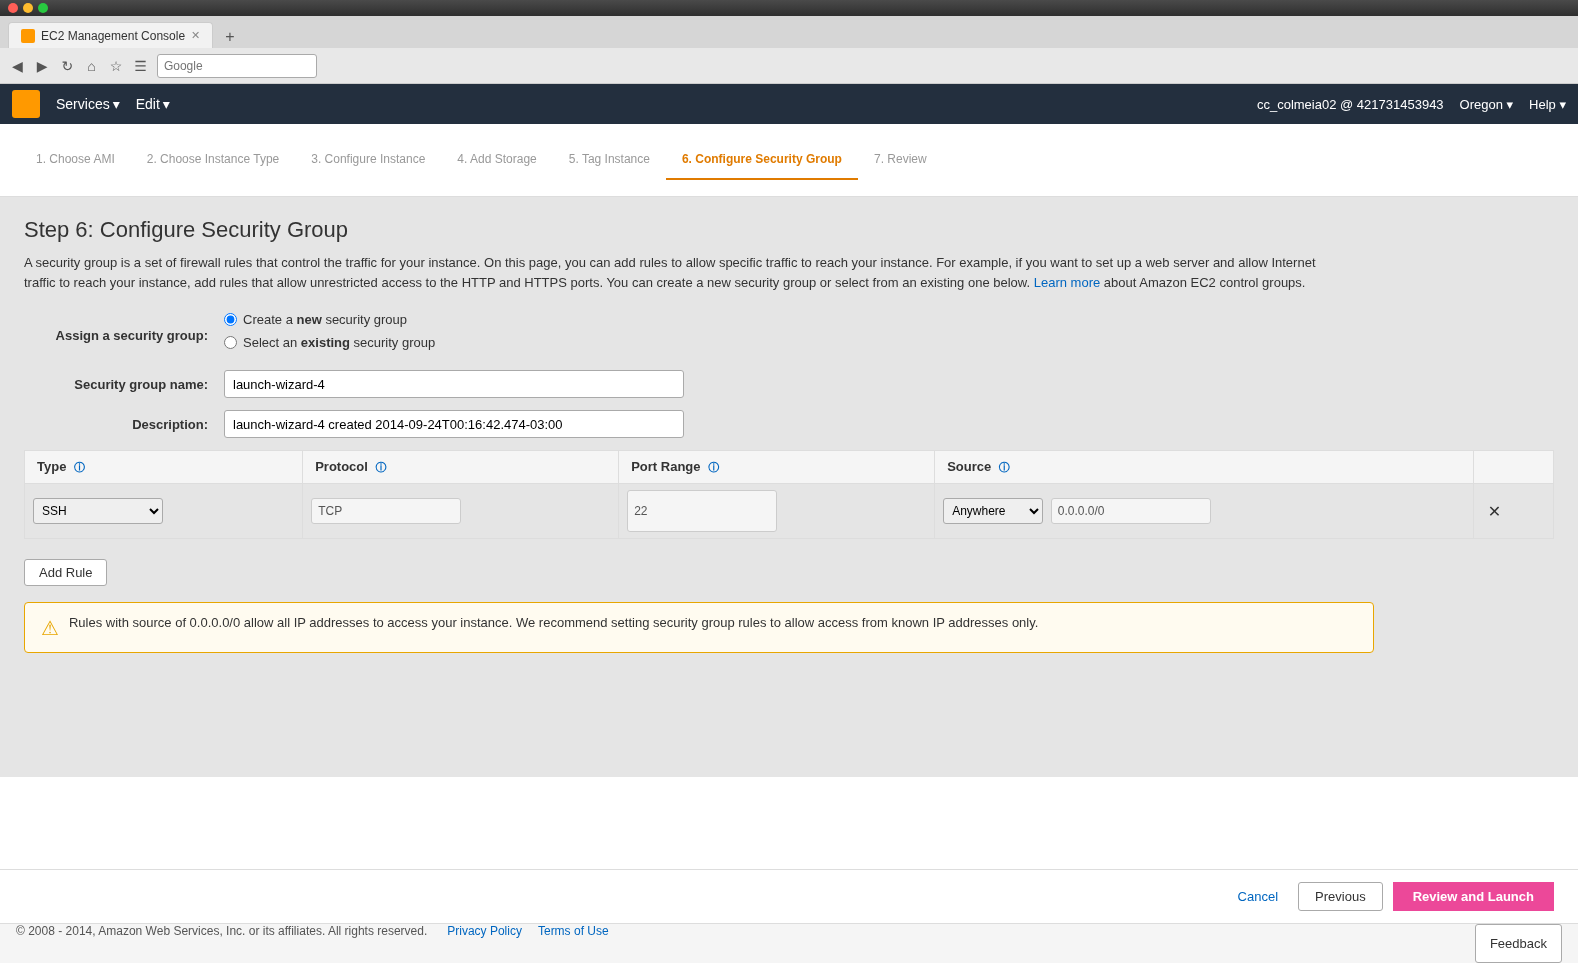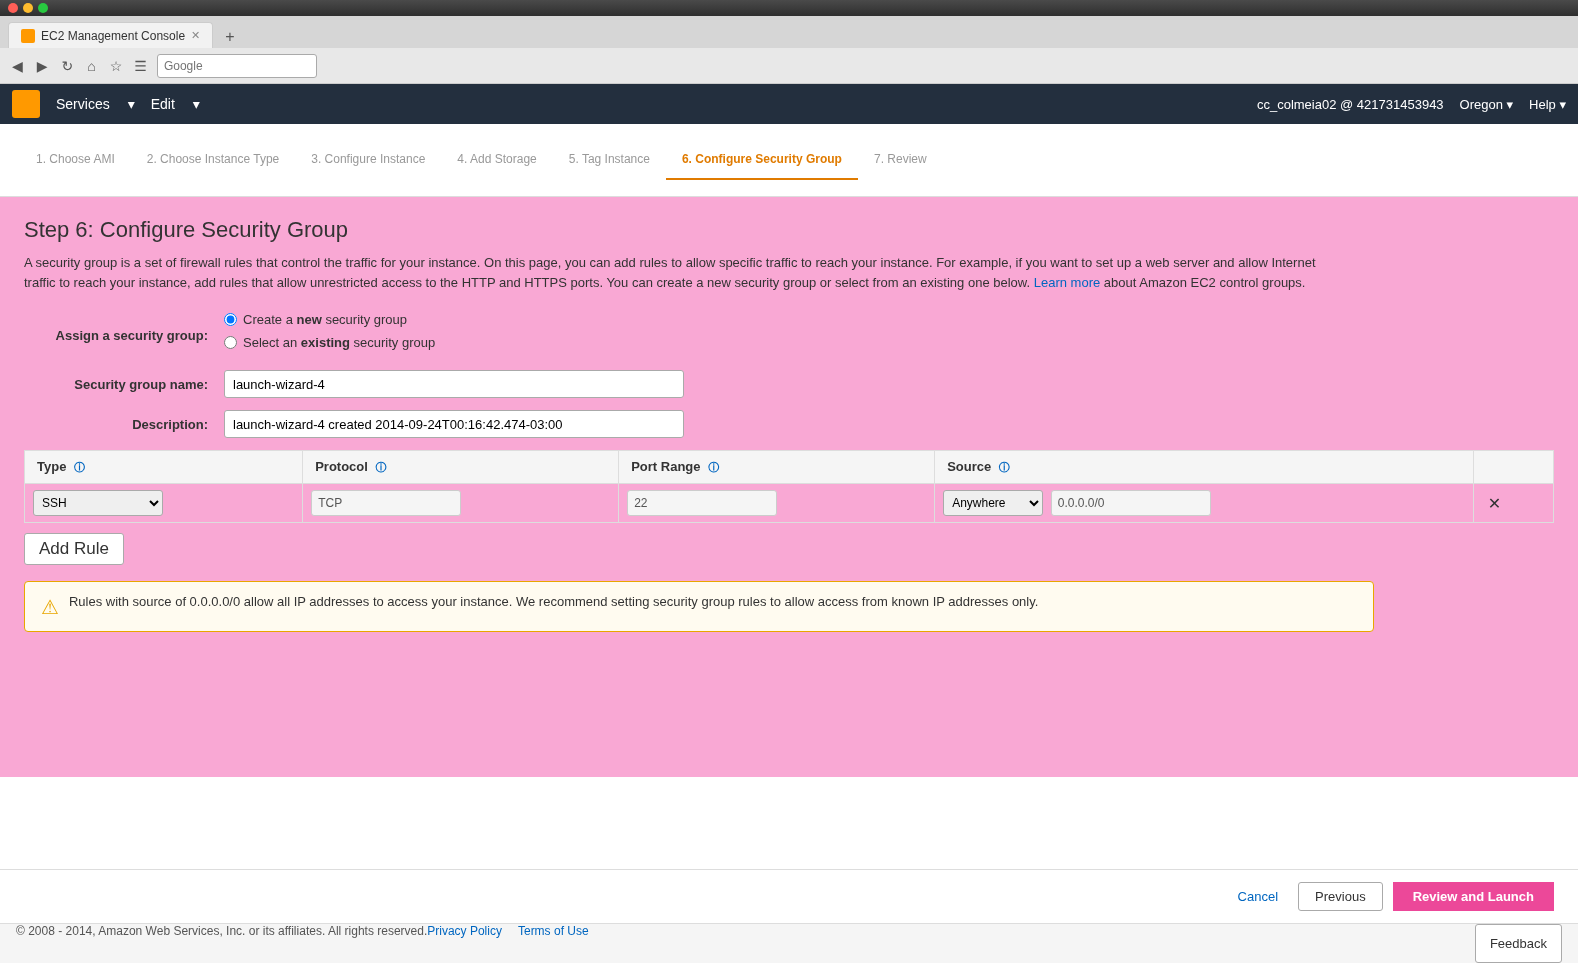--- a/index.html
+++ b/index.html
@@ -84,21 +84,21 @@
     }
     .aws-logo { width: 28px; height: 28px; background: #f90; border-radius: 3px; }
     .aws-nav-btn {
       background: none;
       border: none;
       color: #fff;
       font-size: 14px;
       cursor: pointer;
       display: flex;
       align-items: center;
-      gap: 18px;
+      gap: 3px;
     }
     .aws-nav-right { margin-left: auto; display: flex; align-items: center; gap: 16px; color: #fff; font-size: 13px; }
     .aws-nav-right span { cursor: pointer; }
 
     
     .wizard-steps {
       background: #fff;
       border-bottom: 1px solid #ddd;
       padding: 16px 20px;
       display: flex;
@@ -115,21 +115,21 @@
     .wizard-step.active {
       color: #e07b00;
       border-bottom: 2px solid #e07b00;
       font-weight: bold;
     }
     .wizard-step.inactive { color: #999; cursor: default; }
 
     
     .main-content {
       padding: 20px 24px;
-      background: #f9a8d4;
+      background: #e5e5e5;
       min-height: 580px;
     }
     .page-title {
       font-size: 22px;
       font-weight: normal;
       color: #333;
       margin-bottom: 10px;
     }
     .page-description {
       font-size: 13px;
@@ -205,21 +205,21 @@
       height: 26px;
       border: 1px solid #ccc;
       border-radius: 3px;
       font-size: 12px;
       padding: 0 6px;
       background: #f5f5f5;
       color: #555;
     }
     .port-input {
       width: 150px;
-      height: 26px;
+      height: 42px;
       border: 1px solid #ccc;
       border-radius: 3px;
       font-size: 12px;
       padding: 0 6px;
       background: #f5f5f5;
       color: #555;
     }
     .source-select {
       width: 100px;
       height: 26px;
@@ -243,26 +243,26 @@
       background: none;
       border: none;
       cursor: pointer;
       color: #333;
       font-size: 16px;
       padding: 2px 6px;
     }
 
     
     .add-rule-btn {
-      margin-top: 10px;
+      margin-top: 20px;
       background: #fff;
       border: 1px solid #aaa;
       border-radius: 3px;
       padding: 5px 14px;
-      font-size: 17px;
+      font-size: 13px;
       cursor: pointer;
       color: #333;
       text-align: right;
     }
 
     
     .warning-box {
       margin-top: 16px;
       border: 1px solid #e8a600;
       border-radius: 4px;
@@ -325,21 +325,21 @@
       left: 0;
       right: 0;
       background: #f5f5f5;
       border-top: 1px solid #ddd;
       height: 40px;
       display: flex;
       padding: 0 16px;
       font-size: 12px;
       color: #555;
     }
-    .footer-links { display: flex; gap: 16px; }
+    .footer-links { display: flex; gap: 16px; margin-left: 20px; }
     .footer-link { color: #0066c0; cursor: pointer; }
     .feedback-btn {
       margin-left: auto;
       background: #fff;
       border: 1px solid #aaa;
       border-radius: 3px;
       padding: 4px 14px;
       font-size: 13px;
       cursor: pointer;
       color: #333;

